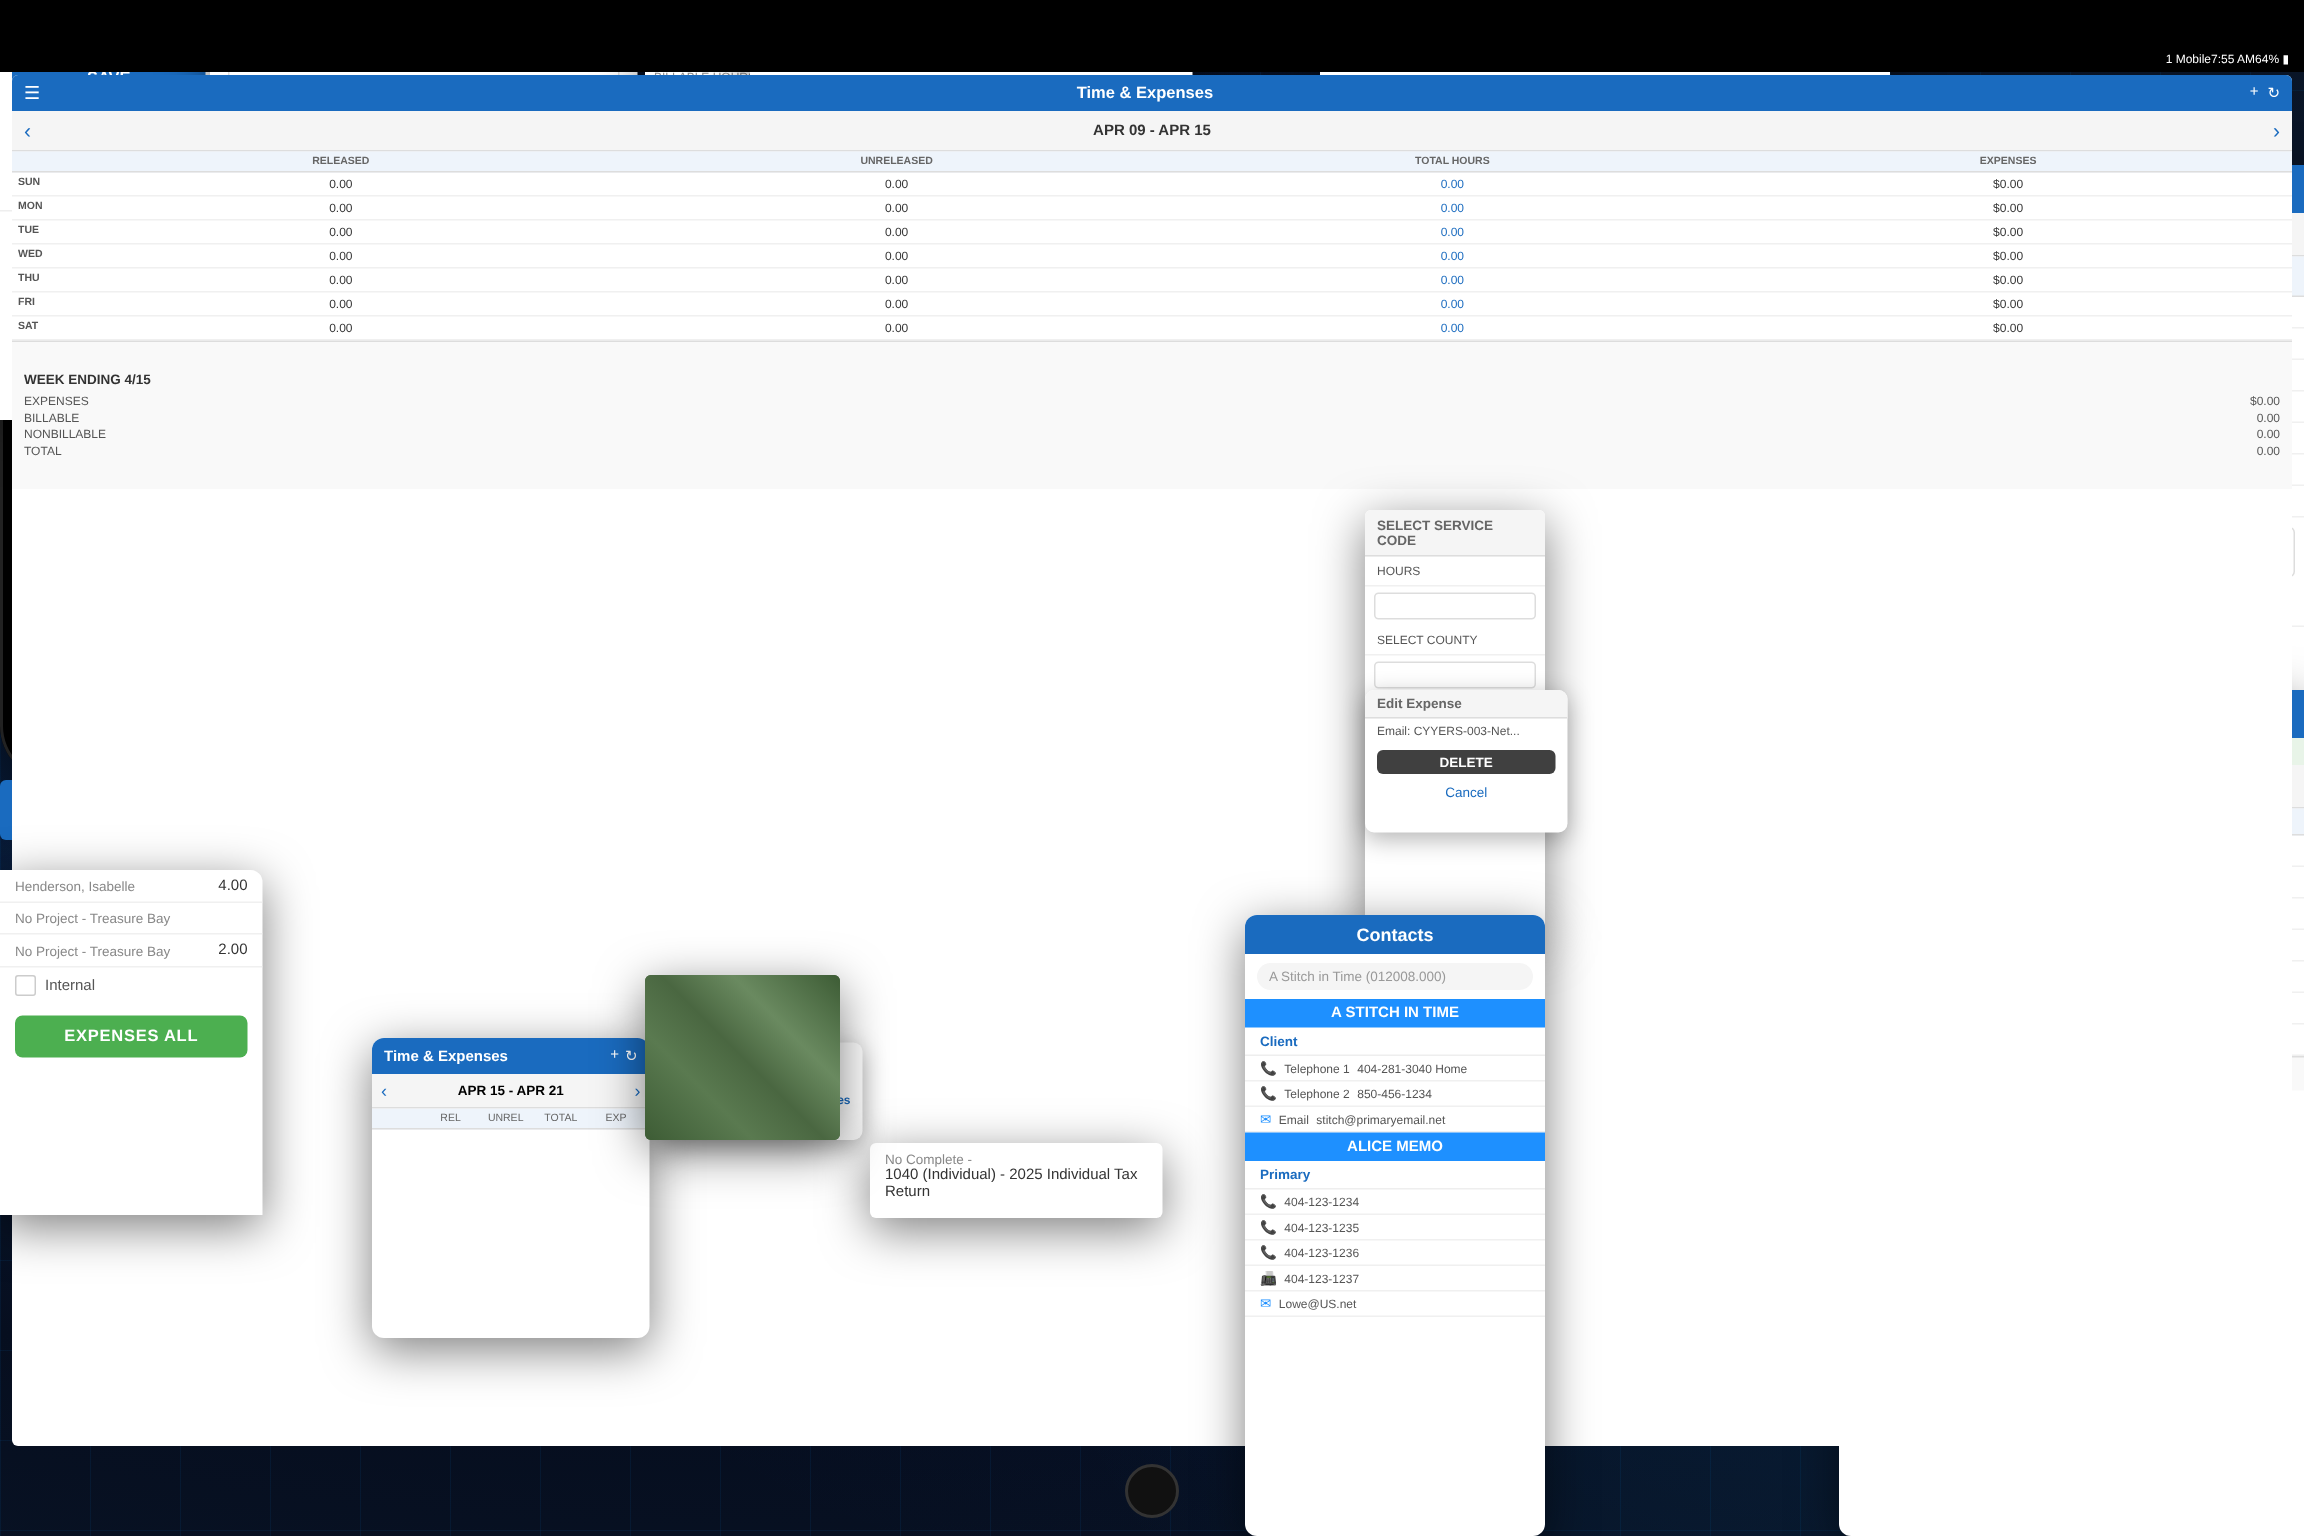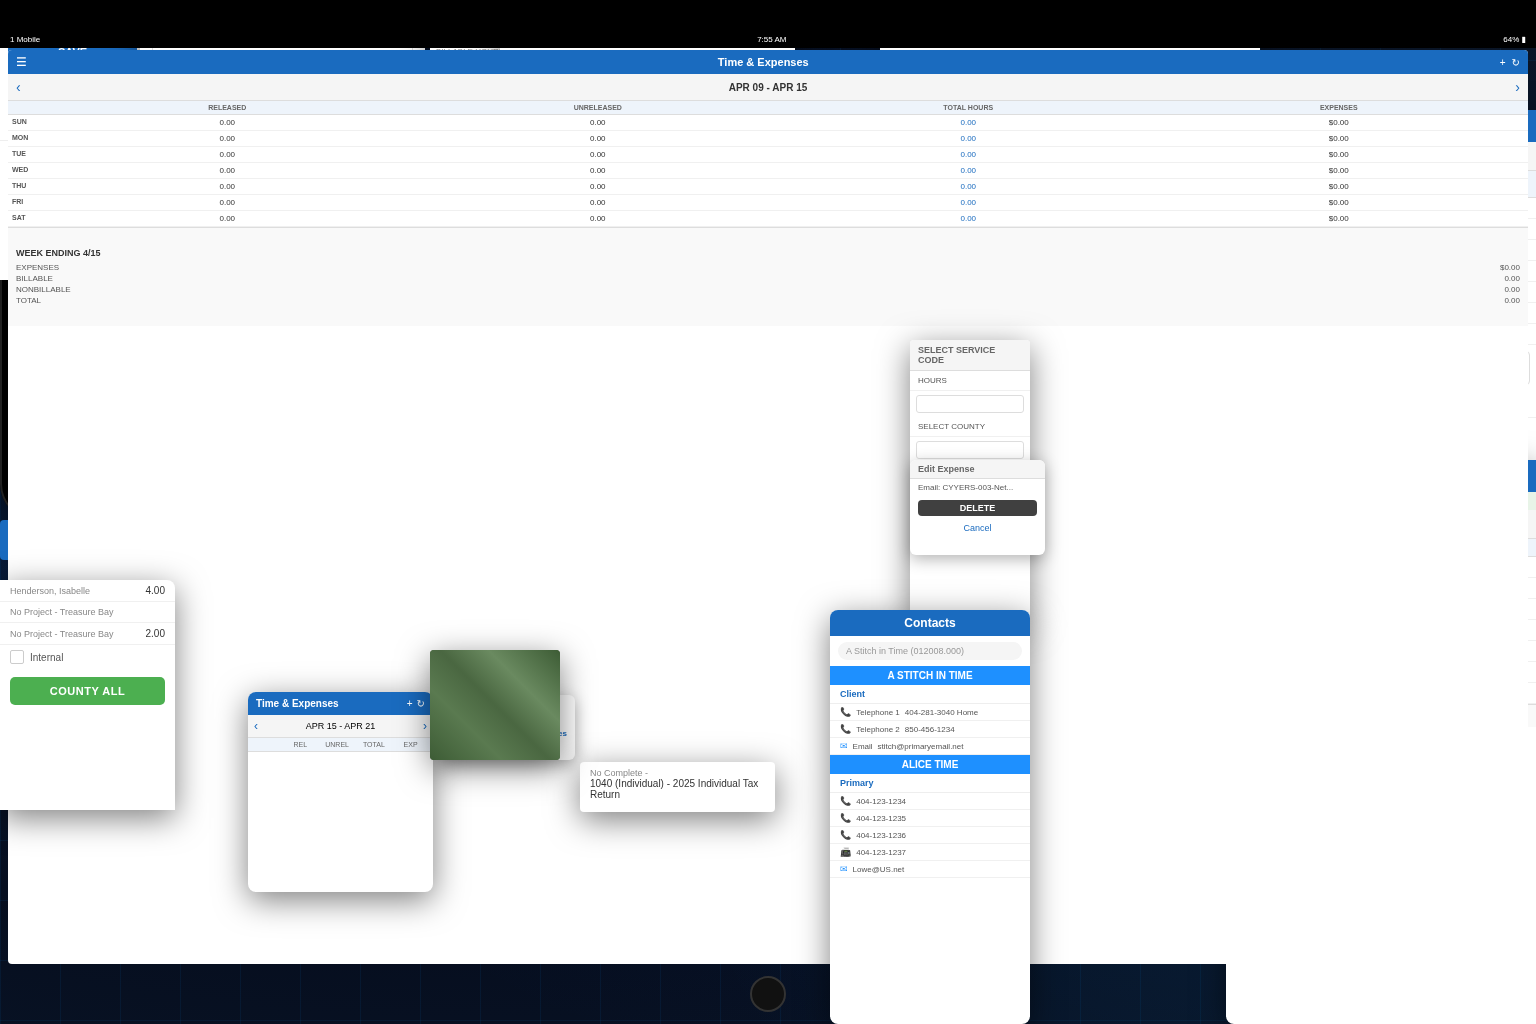--- a/index.html
+++ b/index.html
@@ -1498,21 +1498,21 @@
         <span>NONBILLABLE HOURS</span>
       </div>
       <div class="ph-summary-row">
         <span>HOURS</span>
       </div>
     </div>
   </div>
 
   <div class="panel-phone">
     <div class="phone-status-bar">
-      <div style="display:flex; justify-content:space-between; width:100%;margin-top:47px;">
+      <div style="display:flex; justify-content:flex-end; width:100%;margin-top:47px;">
         <span class="phone-status-text">1 Mobile</span>
         <span class="phone-status-text">7:55 AM</span>
         <span class="phone-status-text">64% ▮</span>
       </div>
     </div>
     <div class="phone-notch"></div>
     <div class="phone-screen">
 
       <div class="phone-header">
         <span class="menu-icon">☰</span>
@@ -1640,21 +1640,21 @@
     <div class="cr-row">
       <span class="icon">📞</span>
       <span>Telephone 2</span>
       <span>850-456-1234</span>
     </div>
     <div class="cr-row">
       <span class="icon">✉</span>
       <span>Email</span>
       <span>stitch@primaryemail.net</span>
     </div>
-    <div class="cr-section">ALICE TIME</div>
+    <div class="cr-section">ALICE MEMO</div>
     <div class="cr-contact-header">Primary</div>
     <div class="cr-row">
       <span class="icon">📞</span>
       <span>404-123-1234</span>
     </div>
     <div class="cr-row">
       <span class="icon">📞</span>
       <span>404-123-1235</span>
     </div>
     <div class="cr-row">
@@ -1695,42 +1695,42 @@
       <span class="value"></span>
     </div>
     <div class="tb-row">
       <span class="label">No Project - Treasure Bay</span>
       <span class="value">2.00</span>
     </div>
     <div class="tb-checkbox-row">
       <div class="checkbox"></div>
       <span>Internal</span>
     </div>
-    <div class="release-btn">COUNTY ALL</div>
+    <div class="release-btn">EXPENSES ALL</div>
   </div>
 
   <div class="panel-loading">
     <div class="pm-circle">PM</div>
     <span class="loading-text">Loading Time Entry Summary...</span>
     <div class="loading-bar">
       <div class="loading-bar-fill"></div>
     </div>
   </div>
 
   <div class="panel panel-time-small">
     <div class="ts-header">
       <span class="title">Time &amp; Expenses</span>
       <div class="actions">
         <span>+</span>
         <span>↻</span>
       </div>
     </div>
     <div class="ts-date-nav">
       <span style="color:#1a6bbf; font-size:12px;">‹</span>
-      <span style="font-size:9px; font-weight:400;">APR 15 - APR 21</span>
+      <span style="font-size:9px; font-weight:700;">APR 15 - APR 21</span>
       <span style="color:#1a6bbf; font-size:12px;">›</span>
     </div>
     <div style="height:160px; overflow:hidden;">
       <div style="display:grid; grid-template-columns:30px 1fr 1fr 1fr 1fr; padding:3px 4px; background:#eef4fb; border-bottom:1px solid #ddd; font-size:7px; color:#666;">
         <span></span>
         <span style="text-align:center;">REL</span>
         <span style="text-align:center;">UNREL</span>
         <span style="text-align:center;">TOTAL</span>
         <span style="text-align:center;">EXP</span>
       </div>

